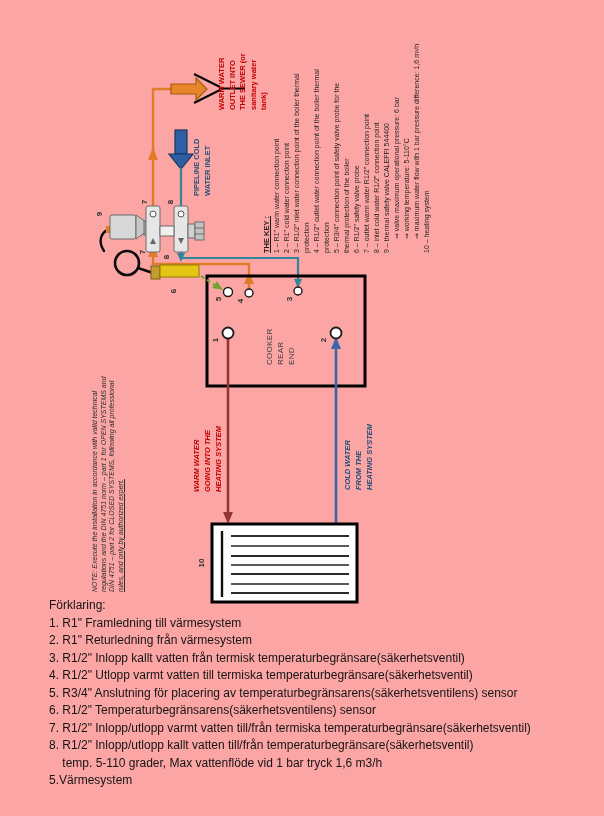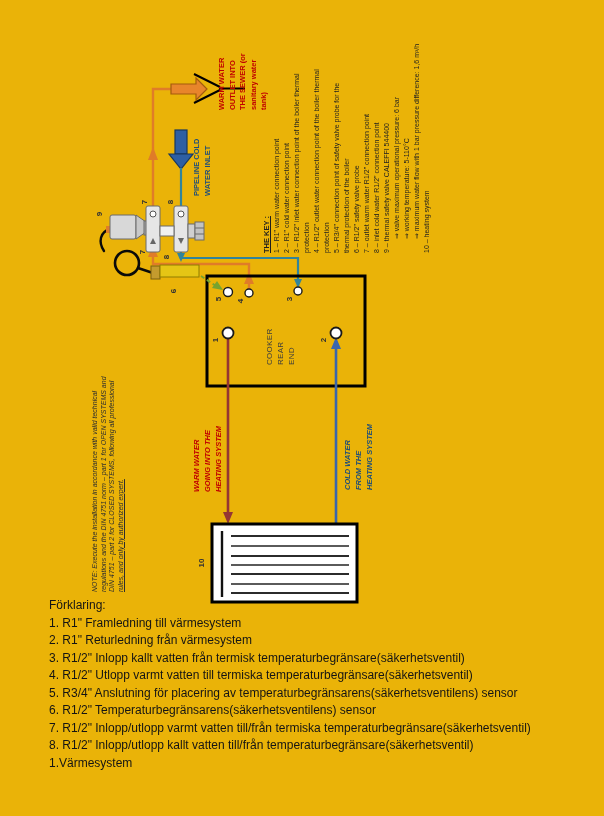--- a/index.html
+++ b/index.html
@@ -1,17 +1,17 @@
 <!DOCTYPE html>
 <html><head>
 <meta charset="utf-8">
 <style>
   html,body{margin:0;padding:0;background:#e8e8e8;}
   .page{
-    position:relative;width:604px;height:816px;background:#eab308;
+    position:relative;width:604px;height:816px;background:#fca5a5;
     font-family:"Liberation Sans", sans-serif;overflow:hidden;
     --c-orange:#E07C28;--c-orange_fill:#E8852B;--c-orange_dark:#A35B0D;
     --c-teal:#31849B;--c-blue:#2E5FA3;--c-blue_dark:#17375E;
     --c-dark_red:#943634;--c-return_blue:#3A66AC;--c-red_text:#C00000;
     --c-blue_text:#1F4E79;--c-green:#76A32F;--c-probe_yellow:#E5C515;--c-ink:#1F1F1F;
   }
   svg.diagram{position:absolute;left:0;top:0;}
   .rot{position:absolute;transform-origin:0 0;transform:rotate(-90deg);white-space:nowrap;}
   .rot .line{white-space:nowrap;}
   .sewer{left:217px;top:110px;width:104px;}
@@ -226,17 +226,18 @@
     <div class="legend-title">Förklaring:</div>
     <div>
         <div class="line">1. R1" Framledning till värmesystem</div>
         <div class="line">2. R1" Returledning från värmesystem</div>
         <div class="line">3. R1/2" Inlopp kallt vatten från termisk temperaturbegränsare(säkerhetsventil)</div>
         <div class="line">4. R1/2" Utlopp varmt vatten till termiska temperaturbegränsare(säkerhetsventil)</div>
         <div class="line">5. R3/4" Anslutning för placering av temperaturbegränsarens(säkerhetsventilens) sensor</div>
         <div class="line">6. R1/2" Temperaturbegränsarens(säkerhetsventilens) sensor</div>
         <div class="line">7. R1/2" Inlopp/utlopp varmt vatten till/från termiska temperaturbegränsare(säkerhetsventil)</div>
         <div class="line">8. R1/2" Inlopp/utlopp kallt vatten till/från temperaturbegränsare(säkerhetsventil)</div>
-        <div class="line">1.Värmesystem</div>
+        <div class="line">    temp. 5-110 grader, Max vattenflöde vid 1 bar tryck 1,6 m3/h</div>
+        <div class="line">5.Värmesystem</div>
       </div>
   </div>
 
 </div>
 
 </body></html>

